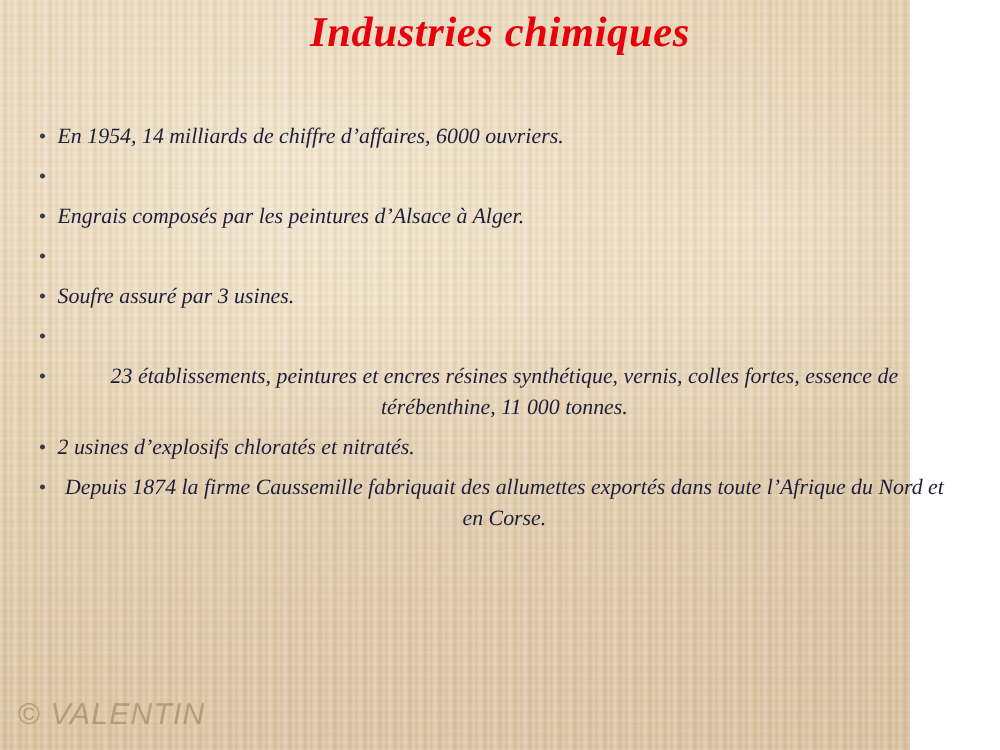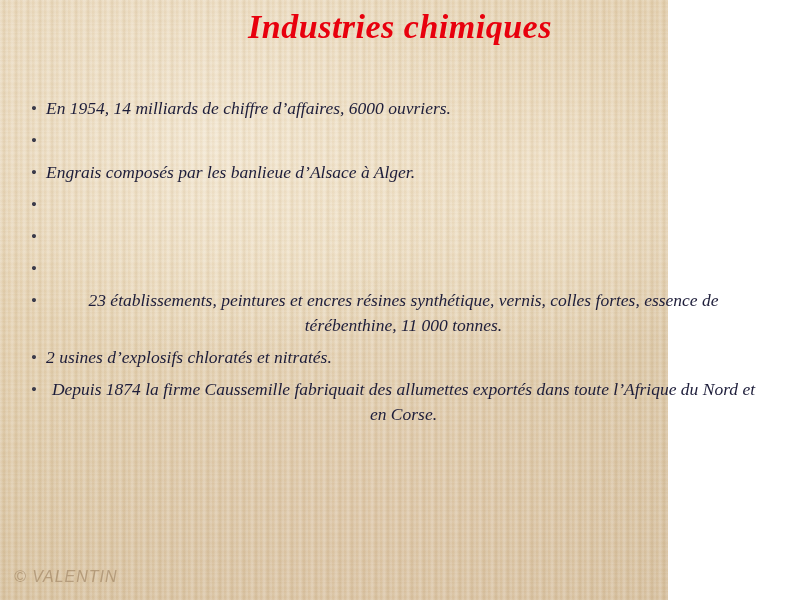--- a/index.html
+++ b/index.html
@@ -7,21 +7,21 @@
     padding: 0;
   }
   body {
     width: 800px;
     height: 600px;
     overflow: hidden;
     font-family: "Liberation Serif", serif;
   }
   .slide {
     position: relative;
-    width: 668px;
+    width: 728px;
     height: 600px;
     box-sizing: border-box;
     background-color: #e8d6b3;
     background-image:
       repeating-linear-gradient(90deg,
         rgba(255,255,255,0.30) 0px,
         rgba(255,255,255,0.10) 2px,
         rgba(190,160,115,0.18) 4px,
         rgba(255,255,255,0.22) 7px,
         rgba(210,180,135,0.12) 9px,
@@ -86,21 +86,21 @@
     line-height: 25px;
     color: #1d1d3a;
     text-align: center;
     max-width: 715px;
   }
   .watermark {
     position: absolute;
     left: 14px;
     bottom: 14px;
     font-family: "Liberation Sans", sans-serif;
-    font-size: 16px;
+    font-size: 24px;
     font-style: italic;
     letter-spacing: 1px;
     color: rgba(150, 120, 85, 0.55);
     z-index: 4;
     user-select: none;
   }
 </style>
 </head>
 <body>
 
@@ -114,29 +114,30 @@
       <span class="bullet-mark">•</span>
       <span class="bullet-text">En 1954, 14 milliards de chiffre d’affaires, 6000 ouvriers.</span>
     </div>
 
     <div class="bullet-row">
       <span class="bullet-mark">•</span>
     </div>
 
     <div class="bullet-row">
       <span class="bullet-mark">•</span>
-      <span class="bullet-text">Engrais composés par les banlieue d’Alsace à Alger.</span>
+      <span class="bullet-text">Engrais composés par les peintures d’Alsace à Alger.</span>
     </div>
 
     <div class="bullet-row">
       <span class="bullet-mark">•</span>
     </div>
 
     <div class="bullet-row">
       <span class="bullet-mark">•</span>
+      <span class="bullet-text">Soufre assuré par 3 usines.</span>
     </div>
 
     <div class="bullet-row">
       <span class="bullet-mark">•</span>
     </div>
 
     <div class="bullet-row">
       <span class="bullet-mark">•</span>
       <span class="bullet-text">23 établissements, peintures et encres résines synthétique, vernis, colles fortes, essence de térébenthine,  11 000 tonnes.</span>
     </div>

